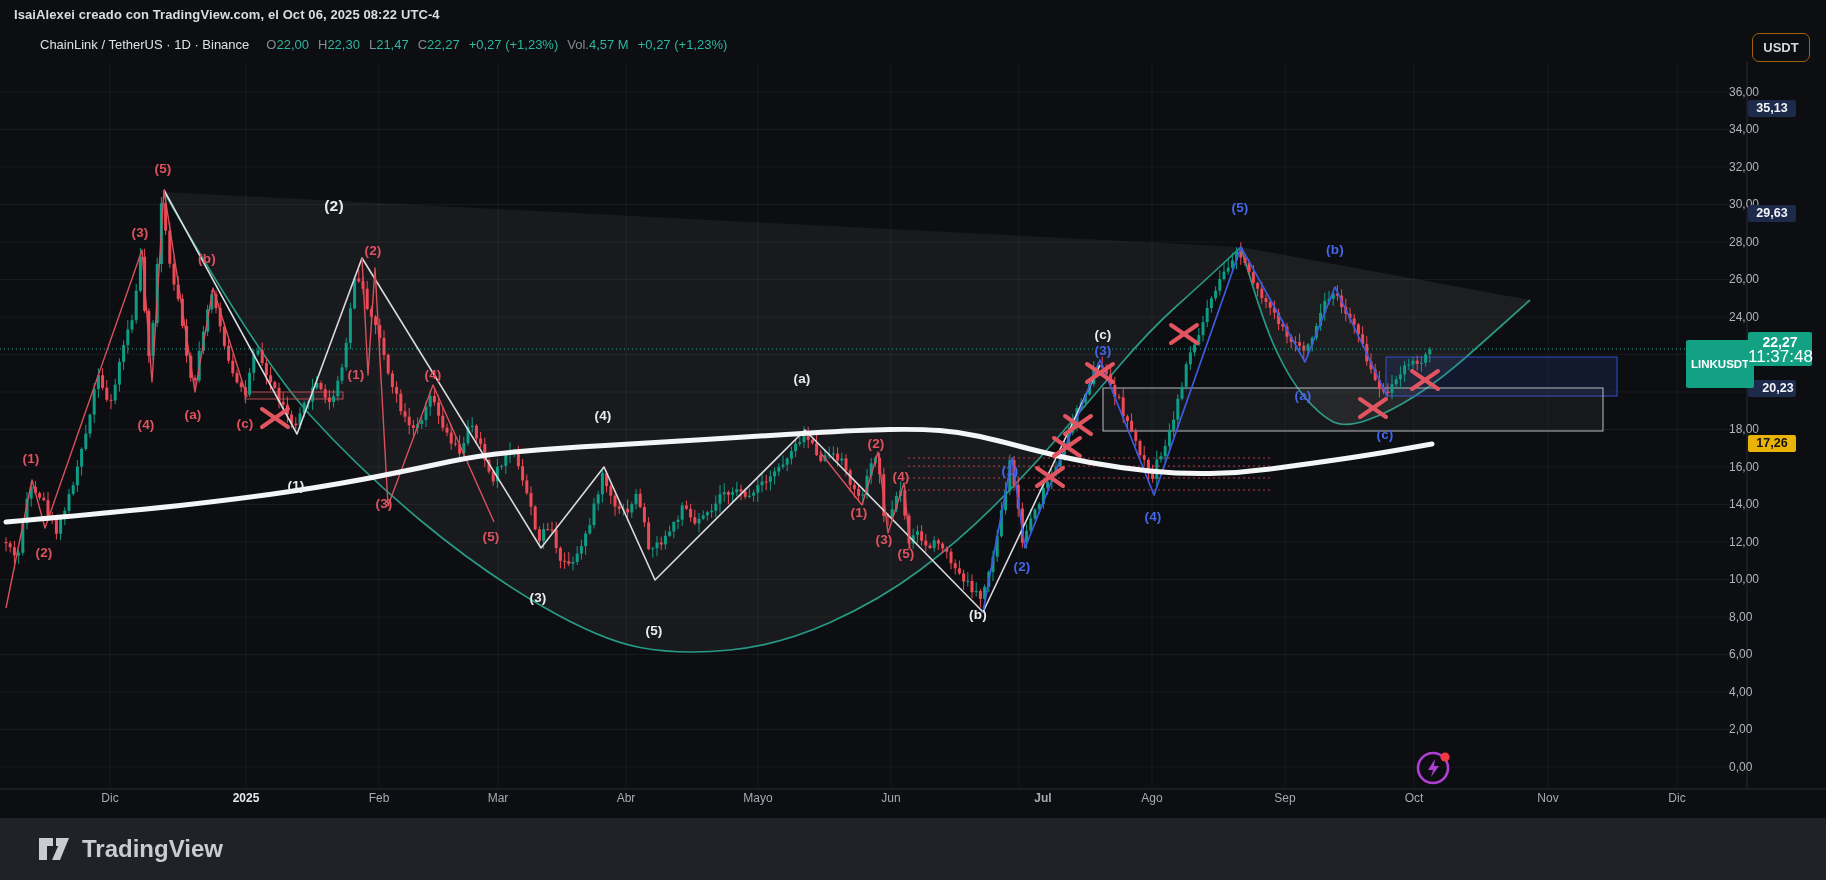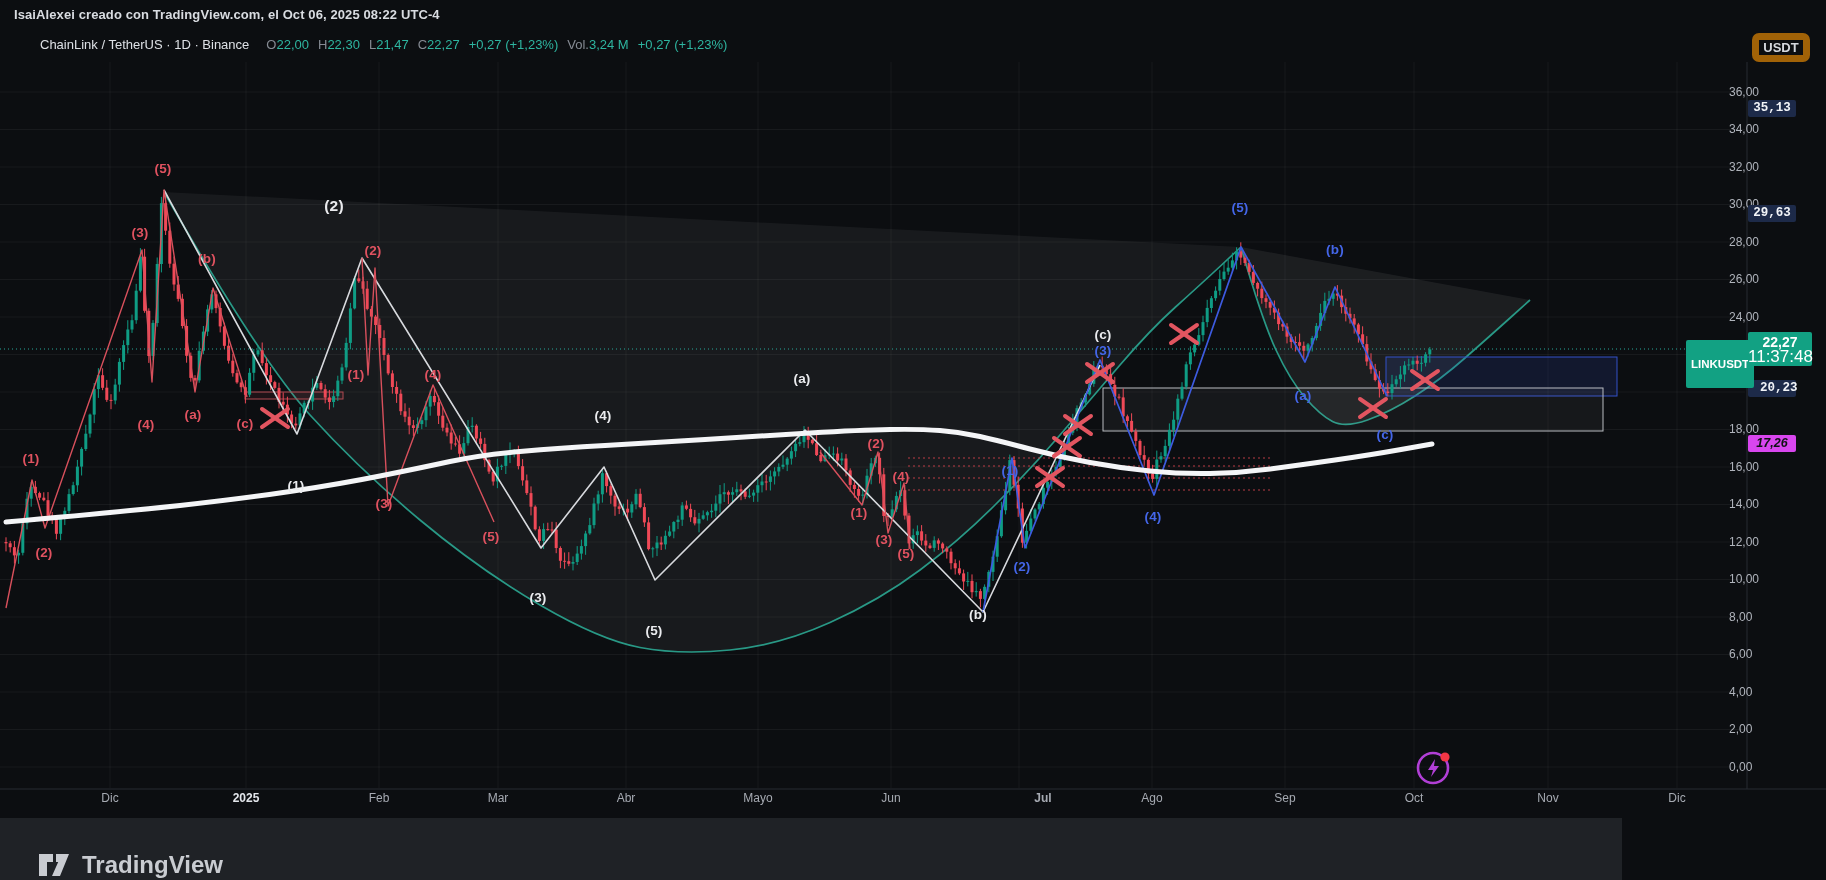--- a/index.html
+++ b/index.html
@@ -4,57 +4,57 @@
 <style>
   * { margin:0; padding:0; box-sizing:border-box; }
   html,body { background:#0b0d10; }
   body { font-family:"Liberation Sans", sans-serif; }
   #app { position:relative; width:1826px; height:880px; background:#0c0e11; overflow:hidden; }
   .attribution { position:absolute; left:14px; top:7px; font-size:13px; font-weight:700; color:#d9dce1; letter-spacing:.1px; }
   .symbol-bar { position:absolute; left:40px; top:37px; display:flex; gap:9px; font-size:13px; color:#dadde2; white-space:nowrap; align-items:baseline; }
   .symbol-bar .t { font-weight:400; color:#dde0e5; margin-right:8px; }
   .lbl { color:#868b94; }
   .val { color:#2eb5a0; }
-  .usdt-btn { position:absolute; left:1752px; top:33px; width:58px; height:29px; background:transparent; border:7px solid #a16207; border-radius:7px; color:#d5d8dd; font-size:13px; font-weight:600; font-family:"Liberation Sans",sans-serif; }
+  .usdt-btn { position:absolute; left:1752px; top:33px; width:58px; height:29px; background:transparent; border:1px solid #a16207; border-radius:7px; color:#d5d8dd; font-size:13px; font-weight:600; font-family:"Liberation Sans",sans-serif; }
   #chart-svg { position:absolute; left:0; top:0; }
   .ptick { position:absolute; left:1729px; width:56px; text-align:left; font-size:12px; color:#b0b4bc; }
   .badge { position:absolute; left:1748px; width:48px; height:17px; border-radius:2px; font-size:12.5px; font-weight:700; text-align:center; line-height:17px; }
-  .badge.navy { background:#1d2a49; color:#f2f4f8;font-family:Liberation Mono, monospace; }
-  .badge.white { background:#d946ef; color:#101215;font-style:italic; }
+  .badge.navy { background:#1d2a49; color:#f2f4f8; }
+  .badge.white { background:#eab308; color:#101215; }
   .price-badge { position:absolute; left:1748px; width:64px; border-radius:2px; background:#12a183; color:#fff; text-align:center; padding:2px 0 3px 0; }
   .price-badge .p { font-size:14px; font-weight:700; line-height:16px; }
   .price-badge .cd { font-size:17px; line-height:13px; }
   .sym-tag { position:absolute; border-radius:2px; background:#12a183; color:#fff; font-size:11.5px; font-weight:700; padding:18px 5px; }
   .mtick { position:absolute; top:791px; transform:translateX(-50%); font-size:12px; color:#a6aab2; }
   .mtick.year { color:#e2e5ea; font-weight:700; }
   .wl { position:absolute; transform:translate(-50%,-50%); font-size:13.5px; font-weight:600; letter-spacing:.2px; }
   .wl.red { color:#e05260; }
   .wl.white { color:#eaebee; font-weight:700; }
   .wl.blue { color:#4466e8; }
   .wl.big { font-size:15.5px; }
-  .bottom-bar { position:absolute; left:0; top:818px; width:1622px; height:62px; background:#1f2226; display:flex; align-items:flex-end; }
+  .bottom-bar { position:absolute; left:0; top:818px; width:1826px; height:62px; background:#1f2226; display:flex; align-items:center; }
   .logo-wrap { display:flex; align-items:center; gap:10px; margin-left:38px; }
   .logo-text { font-size:24px; font-weight:700; color:#c9ccd1; }
   .flash-btn { position:absolute; left:1412px; top:747px; width:42px; height:42px; background:transparent; border:none; cursor:pointer; }
 </style>
 </head>
 <body>
 
 <div id="app">
 
   <div class="attribution">IsaiAlexei creado con TradingView.com, el Oct 06, 2025 08:22 UTC-4</div>
 
   <div class="symbol-bar">
     <span class="t">ChainLink / TetherUS · 1D · Binance</span>
     <span><span class="lbl">O</span><span class="val">22,00</span></span>
     <span><span class="lbl">H</span><span class="val">22,30</span></span>
     <span><span class="lbl">L</span><span class="val">21,47</span></span>
     <span><span class="lbl">C</span><span class="val">22,27</span></span>
     <span class="val">+0,27 (+1,23%)</span>
-    <span><span class="lbl">Vol.</span><span class="val">3,24 M</span></span>
+    <span><span class="lbl">Vol.</span><span class="val">4,57 M</span></span>
     <span class="val">+0,27 (+1,23%)</span>
   </div>
 
   <button class="usdt-btn">USDT</button>
 
   <svg id="chart-svg" width="1826" height="880" viewBox="0 0 1826 880">
       <defs>
         <clipPath id="plot">
           <rect x="0" y="62" width="1745" height="726"></rect>
         </clipPath>

